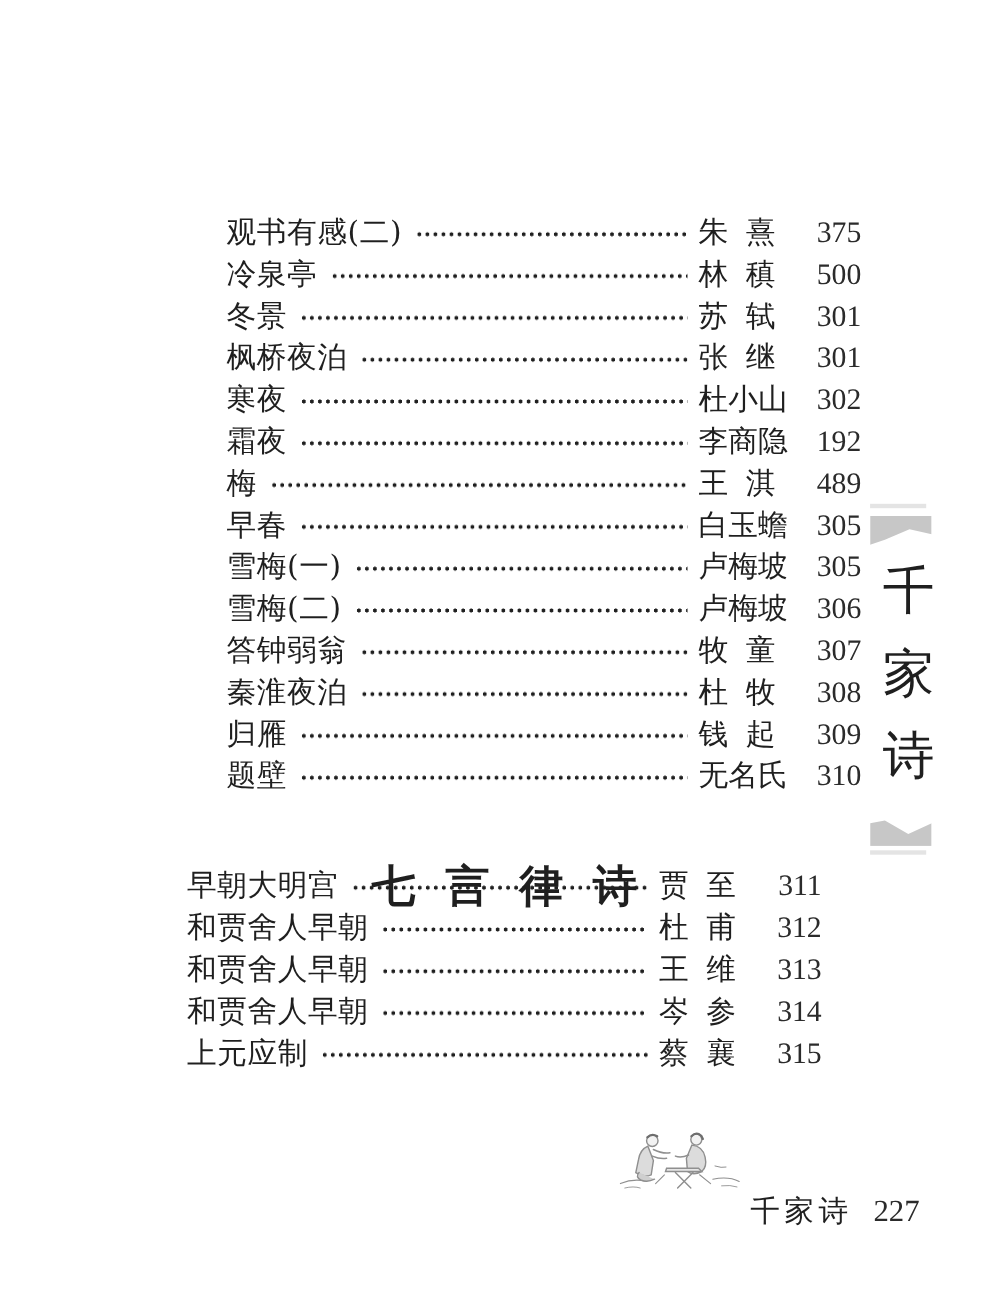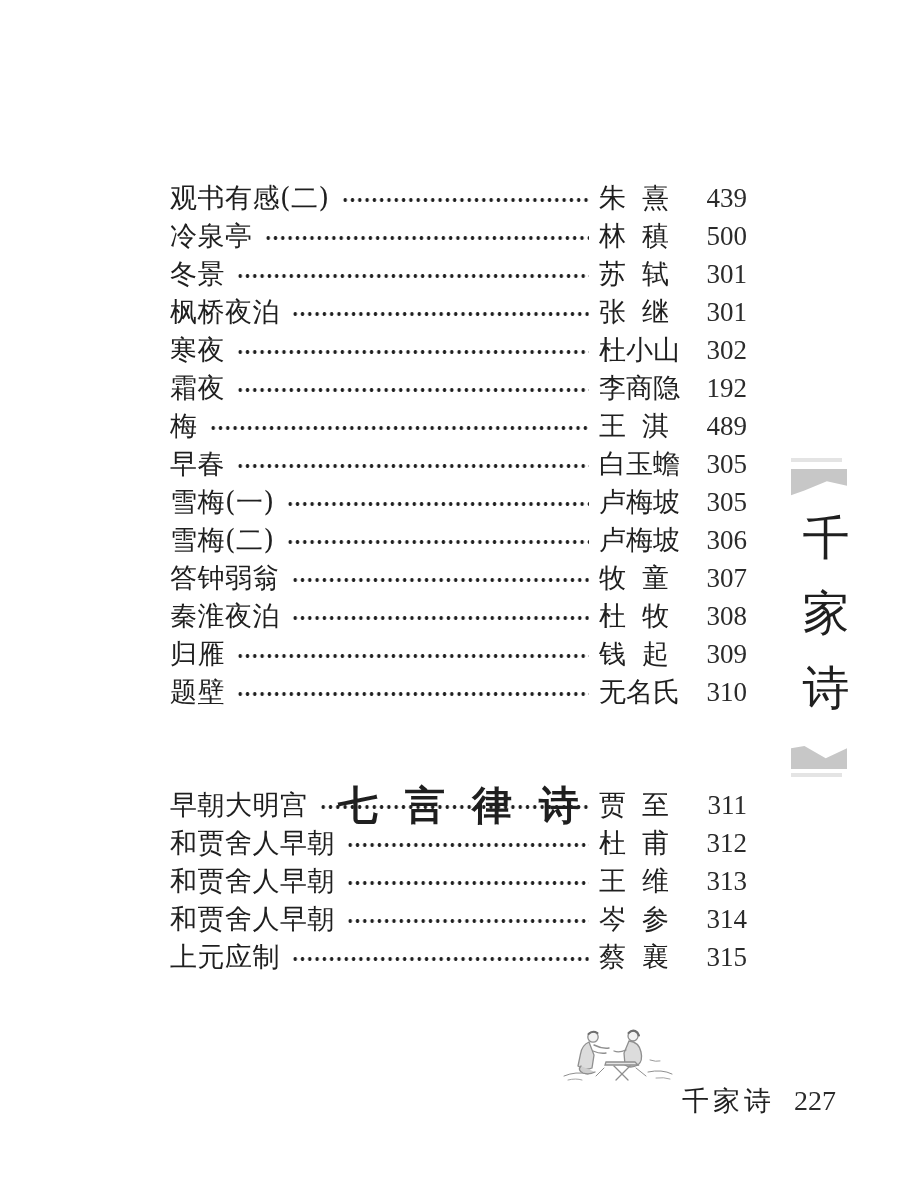--- a/index.html
+++ b/index.html
@@ -7,21 +7,21 @@
     width:913px; height:1186px;
     background:var(--background,#ffffff);
     font-family:"DejaVu Serif","Liberation Serif",serif;
     color:var(--ink,#1f1f1f);
     position:relative; overflow:hidden;
   }
   .page { position:absolute; inset:0; }
 
   
   .toc-section { position:absolute; left:170px; width:577px; }
-  #section-rows-0 { top:179px; }
+  #section-rows-0 { top:192px;margin-left:36px; }
   #section-rows-1 { top:786px; }
   .toc-row { height:38px; display:flex; align-items:center; }
   .title { font-size:27px; white-space:pre; letter-spacing:0.5px; }
   .leader {
     flex:1; height:8px; margin:4px 10px 0 12px;
     background-image:radial-gradient(circle at 3.2px 50%, var(--ink,#1f1f1f) 1.65px, transparent 2px);
     background-size:7.3px 8px; background-repeat:repeat-x; background-position:left center;
   }
   .author { width:70px; display:flex; justify-content:space-between; font-size:27px; }
   .pagenum {
@@ -61,21 +61,21 @@
 
   <main>
     <section class="toc-section" id="section-rows-0">
   <div class="toc-row">
     <span class="title">观书有感(二)</span>
     <span class="leader"></span>
     <span class="author">
             <span>朱</span>
             <span>熹</span>
           </span>
-    <span class="pagenum">439</span>
+    <span class="pagenum">375</span>
   </div>
 
   <div class="toc-row">
     <span class="title">冷泉亭</span>
     <span class="leader"></span>
     <span class="author">
             <span>林</span>
             <span>稹</span>
           </span>
     <span class="pagenum">500</span>

